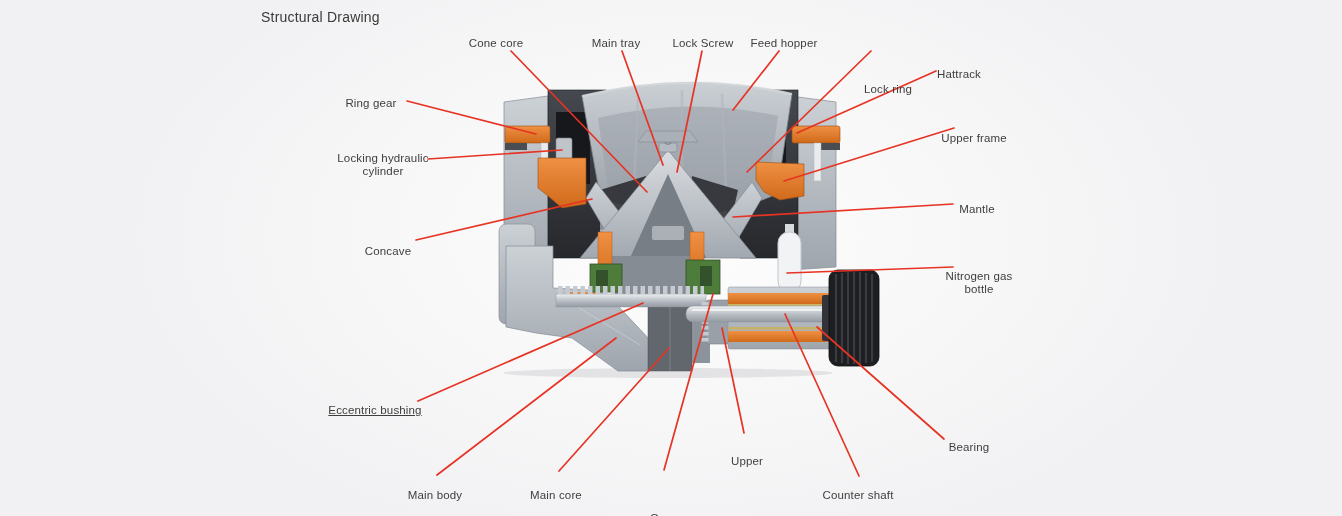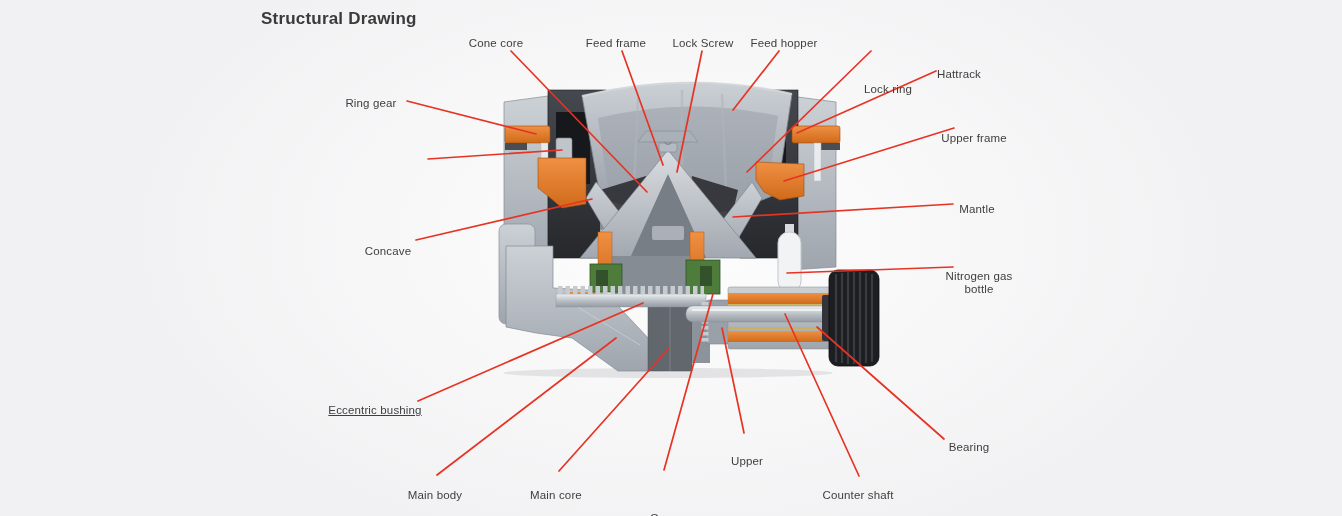--- a/index.html
+++ b/index.html
@@ -5,21 +5,21 @@
   html,body{margin:0;padding:0;}
   body{font-family:"Liberation Sans", sans-serif;}
   .canvas{
     position:relative;
     width:1342px;height:516px;
     overflow:hidden;
     background:radial-gradient(ellipse 560px 330px at 680px 235px, #fdfdfe 0%, #f7f7f8 55%, #f1f1f3 100%);
   }
   .title{
     position:absolute;left:261px;top:9px;
-    font-size:17px;font-weight:700;color:#3a3a3a;letter-spacing:.2px;
+    font-size:14px;font-weight:400;color:#3a3a3a;letter-spacing:.2px;
   }
   .label{
     position:absolute;
     font-size:11.5px;color:#3e3e3e;letter-spacing:.15px;
     white-space:nowrap;transform:translateX(-50%);
     line-height:1.15;
     text-align:right;
   }
   .label.wrap{white-space:normal;text-align:center;}
   svg.diagram{position:absolute;left:0;top:0;}
@@ -174,27 +174,28 @@
       <line x1="944" y1="439" x2="817" y2="327"></line>
       <line x1="744" y1="433" x2="722" y2="328"></line>
       <line x1="437" y1="475" x2="616" y2="338"></line>
       <line x1="559" y1="471" x2="669" y2="348"></line>
       <line x1="664" y1="470" x2="713" y2="294"></line>
       <line x1="859" y1="476" x2="785" y2="314"></line>
     </g>
   </svg>
 
   <div class="label" style="left:496px;top:37px;">Cone core</div>
-  <div class="label" style="left:616px;top:37px;">Feed frame</div>
+  <div class="label" style="left:616px;top:37px;">Main tray</div>
   <div class="label" style="left:703px;top:37px;">Lock Screw</div>
   <div class="label" style="left:784px;top:37px;">Feed hopper</div>
   <div class="label" style="left:888px;top:37px;margin-top:46px;">Lock ring</div>
   <div class="label" style="left:959px;top:68px;">Hattrack</div>
   <div class="label" style="left:974px;top:132px;">Upper frame</div>
   <div class="label" style="left:371px;top:97px;">Ring gear</div>
+  <div class="label wrap" style="left:383px;top:152px;width:114px;">Locking hydraulic cylinder</div>
   <div class="label" style="left:977px;top:203px;">Mantle</div>
   <div class="label" style="left:388px;top:245px;">Concave</div>
   <div class="label wrap" style="left:979px;top:270px;width:72px;">Nitrogen gas bottle</div>
   <div class="label" style="left:375px;top:404px;text-decoration:underline;">Eccentric bushing</div>
   <div class="label" style="left:969px;top:441px;">Bearing</div>
   <div class="label" style="left:747px;top:455px;">Upper</div>
   <div class="label" style="left:435px;top:489px;">Main body</div>
   <div class="label" style="left:556px;top:489px;">Main core</div>
   <div class="label" style="left:663px;top:489px;margin-top:23px;">Gear</div>
   <div class="label" style="left:858px;top:489px;">Counter shaft</div>

